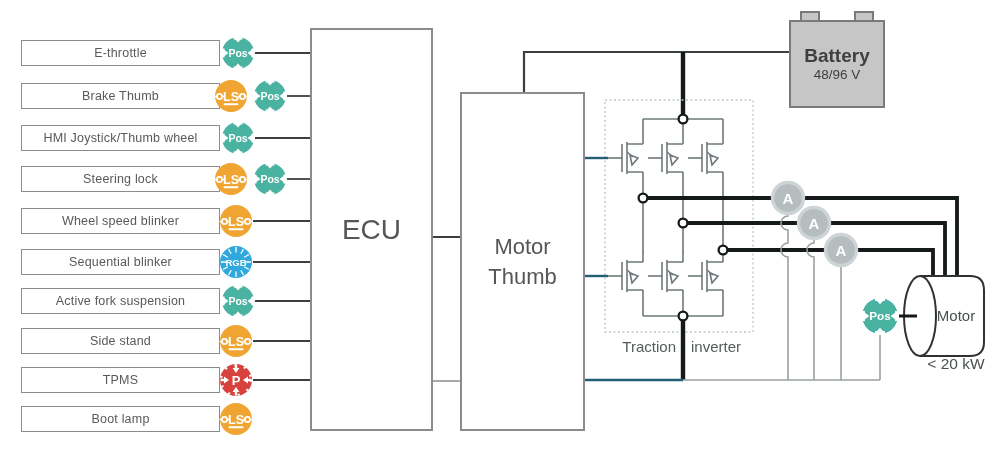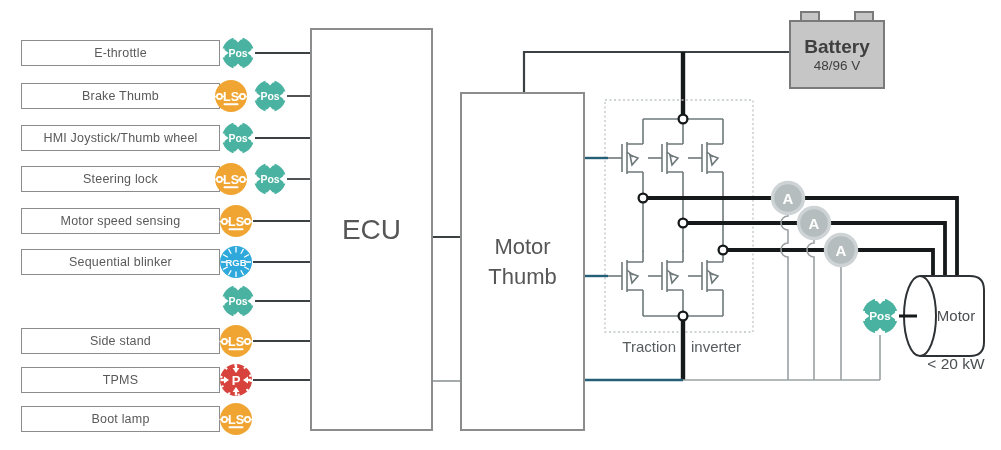--- a/index.html
+++ b/index.html
@@ -14,21 +14,21 @@
     display:flex;align-items:center;justify-content:center;
     font-size:12.5px;color:#595959;letter-spacing:.2px;
   }
   .big-box{
     position:absolute;box-sizing:border-box;background:#fff;border:2px solid #8c8c8c;z-index:2;
     display:flex;align-items:center;justify-content:center;flex-direction:column;color:#565656;
   }
   .ecu-box{left:310px;top:28px;width:123px;height:403px;font-size:28px;}
   .md-box{left:460px;top:92px;width:125px;height:339px;font-size:22px;line-height:30px;}
   .battery-box{
-    position:absolute;left:789px;top:20px;width:96px;height:69px;box-sizing:border-box;
+    position:absolute;left:789px;top:20px;width:96px;height:88px;box-sizing:border-box;
     background:#c6c6c6;border:2px solid #7a7a7a;z-index:3;
     display:flex;flex-direction:column;align-items:center;justify-content:center;color:#3f3f3f;
   }
   .battery-label{font-size:19px;font-weight:bold;line-height:22px;}
   .battery-voltage{font-size:13.5px;line-height:16px;}
   .terminal{
     position:absolute;top:11px;width:20px;height:11px;box-sizing:border-box;
     background:#c6c6c6;border:2px solid #7a7a7a;border-bottom:none;z-index:2;
   }
   .terminal.t1{left:800px;} .terminal.t2{left:854px;}
@@ -187,22 +187,23 @@
       </g>
     </g>
 
     <use href="#b-pos" x="861" y="297" width="38" height="38"></use>
   </svg>
 
   <div class="row-box" style="top:40px">E-throttle</div>
   <div class="row-box" style="top:83px">Brake Thumb</div>
   <div class="row-box" style="top:125px">HMI Joystick/Thumb wheel</div>
   <div class="row-box" style="top:166px">Steering lock</div>
-  <div class="row-box" style="top:208px">Motor speed sensing</div>
+  <div class="row-box" style="top:208px">Wheel speed blinker</div>
   <div class="row-box" style="top:249px">Sequential blinker</div>
+  <div class="row-box" style="top:288px">Active fork suspension</div>
   <div class="row-box" style="top:328px">Side stand</div>
   <div class="row-box" style="top:367px">TPMS</div>
   <div class="row-box" style="top:406px">Boot lamp</div>
 
   <svg class="badge" style="left:238px;top:53px" width="34" height="34">
       <use href="#b-pos"></use>
     </svg>
   <svg class="badge" style="left:231px;top:96px" width="34" height="34">
       <use href="#b-ls"></use>
     </svg>

